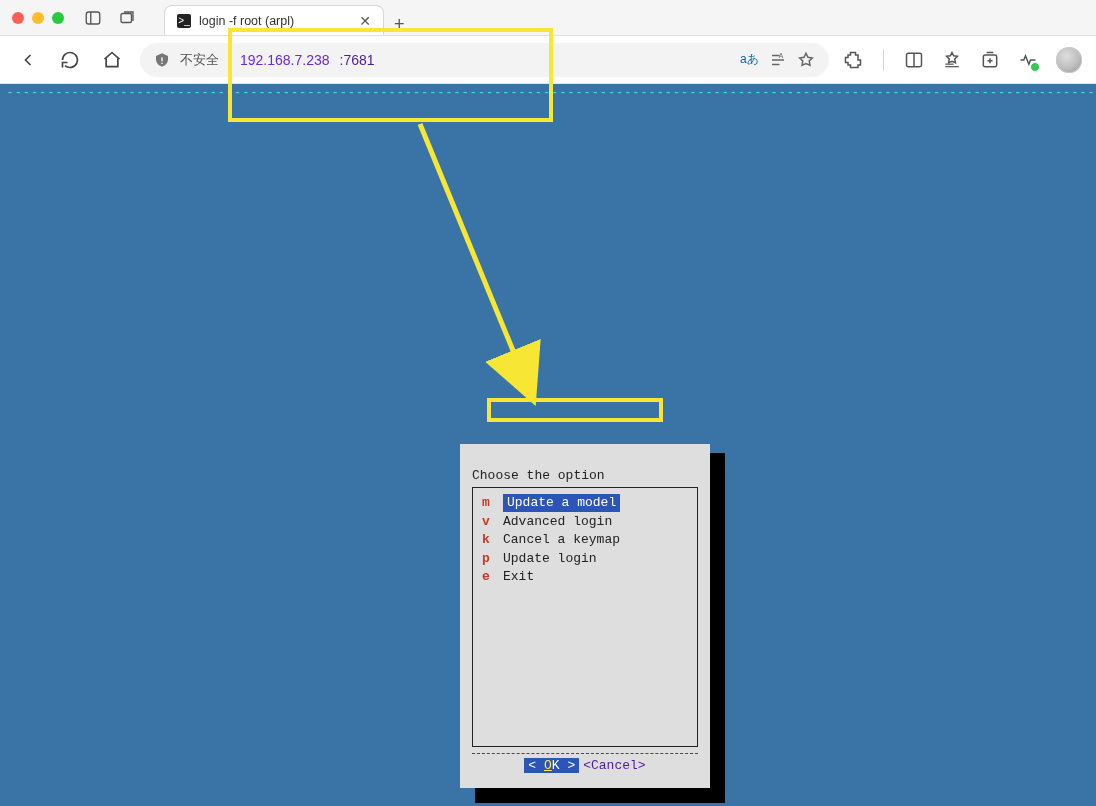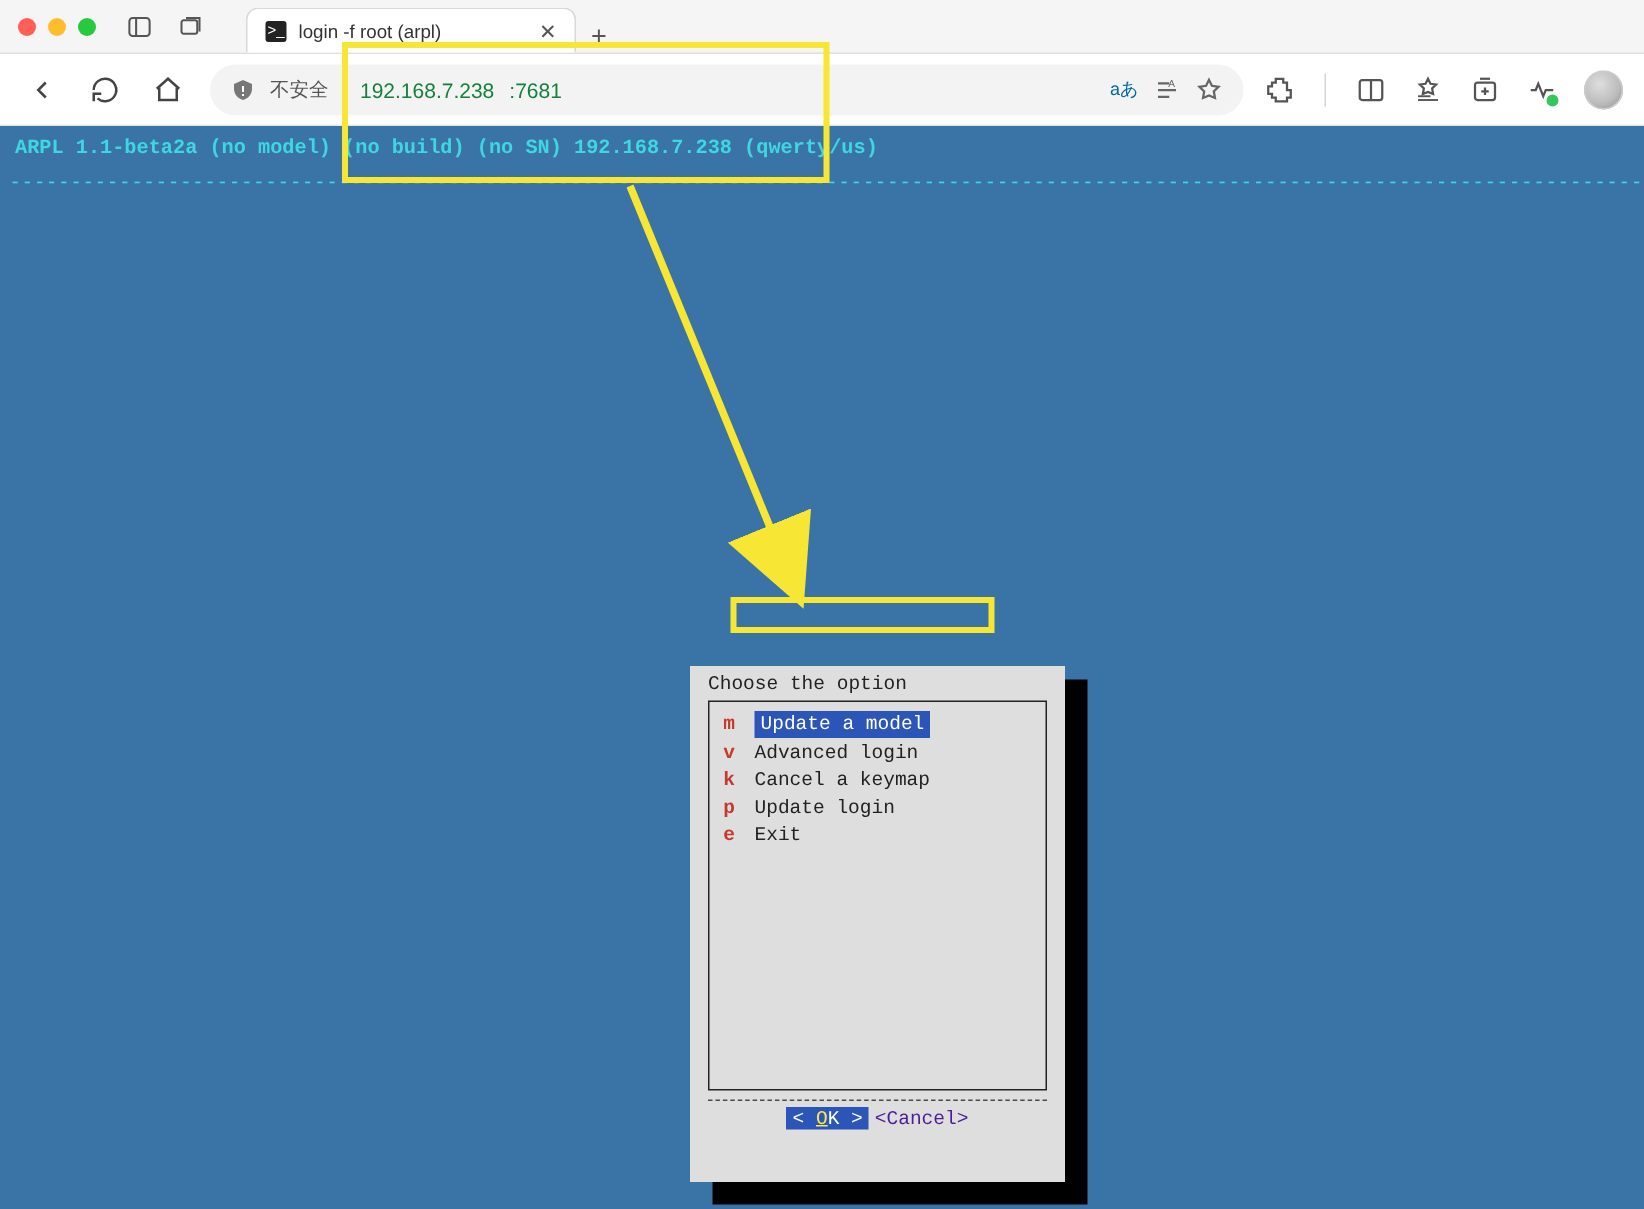--- a/index.html
+++ b/index.html
@@ -64,22 +64,22 @@
     flex: 1;
     height: 34px;
     background: #f3f3f3;
     border-radius: 18px;
     display: flex; align-items: center;
     padding: 0 14px; gap: 10px;
     font-size: 14px; color: #333;
   }
   .urlbar .secure-label { color: #555; font-size: 13px; }
   .urlbar .divider { width:1px; height:16px; background:#c7c7c7; }
-  .urlbar .url-host { color:#15803d; }
-  .urlbar .url-port { color:#15803d; }
+  .urlbar .url-host { color:#6d28d9; }
+  .urlbar .url-port { color:#4c1d95; }
 
   .right-icons { display:flex; align-items:center; gap:18px; color:#555; }
   .right-sep { width:1px; height:22px; background:#d4d4d4; margin:0 2px; }
   .avatar {
     width: 26px; height: 26px; border-radius: 50%;
     background: radial-gradient(circle at 40% 35%, #dedede 0%, #bdbdbd 55%, #888 100%);
     box-shadow: inset 0 0 0 1px #ccc;
   }
 
   
@@ -110,21 +110,21 @@
     position:absolute; left:475px; top:369px;
     width:250px; height:350px;
     background:#000;
   }
   .dialog {
     position: absolute; left:460px; top:360px;
     width: 250px; height: 344px;
     background: #dedede;
     font-family: "Menlo","Consolas","Liberation Mono",monospace;
     font-size: 13px; color:#222;
-    padding: 4px 12px 6px 12px;
+    padding: 24px 12px 6px 12px;
   }
   .dialog-title { margin-bottom: 4px; }
   .menu-frame {
     border: 1px solid #222;
     height: 260px; position:relative;
     padding: 4px 6px;
   }
   .menu-items { display:flex; flex-direction:column; gap:1px; margin-top:2px; }
   .menu-row { display:flex; gap: 12px; align-items:center; padding:0 2px; line-height:1.35; }
   .menu-key { color:#c63a2b; width: 10px; text-align:center; font-weight:bold; }
@@ -276,21 +276,20 @@
     <span class="ico heart-badge">
       <svg width="20" height="20" viewBox="0 0 24 24" fill="none" stroke="currentColor" stroke-width="1.8">
           <path d="M3 12h4l2-5 4 10 2-5h6"></path>
         </svg>
     </span>
     <span class="avatar"></span>
   </div>
 </div>
 
 <div class="page-area">
-  <div class="status-line">ARPL 1.1-beta2a (no model) (no build) (no SN) 192.168.7.238 (qwerty/us)</div>
   <div class="divider-line">----------------------------------------------------------------------------------------------------------------------------------------------------------------</div>
 
   <div class="dialog-shadow"></div>
   <div class="dialog">
     <div class="dialog-title">Choose the option</div>
     <div class="menu-frame">
       <div class="menu-items">
         <div class="menu-row selected">
           <span class="menu-key">m</span>
           <span class="menu-label">Update a model</span>

